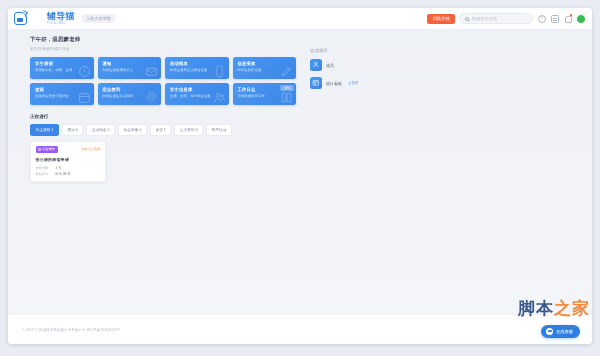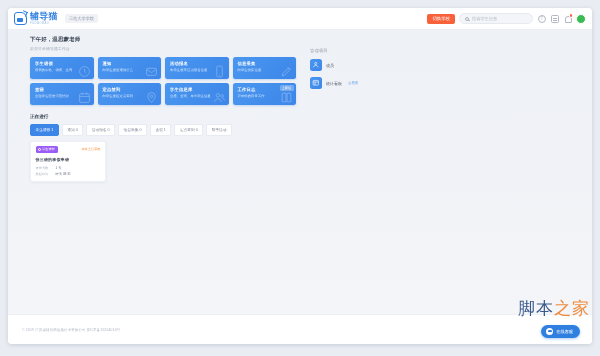--- a/index.html
+++ b/index.html
@@ -33,21 +33,21 @@
     height: 22px;
     background: #ffffff;
     border-bottom: 1px solid #eceff4;
     display: flex;
     align-items: center;
     padding: 0 6px;
     flex: none;
     position: relative;
     z-index: 5;
   }
-  .logo-wrap { display: flex; align-items: center; gap: 3px; }
+  .logo-wrap { display: flex; align-items: center; gap: 20px; }
   .logo-mark {
     width: 13px; height: 13px;
     border: 1.4px solid #2f7fe0;
     border-radius: 3px 6px 3px 3px;
     position: relative;
     flex: none;
   }
   .logo-mark::before {
     content: "";
     position: absolute; left: 2px; top: 4.5px;
@@ -380,21 +380,21 @@
 
   
   .watermark {
     position: absolute;
     right: 10px; bottom: 38px;
     text-align: center;
     z-index: 30;
     line-height: 1.05;
   }
   .wm-zh {
-    font-size: 17px; font-weight: normal;
+    font-size: 17px; font-weight: bold;
     letter-spacing: 1px;
   }
   .wm-zh .b { color: #3a5a8c; }
   .wm-zh .o { color: #f08a3c; }
   .wm-en {
     font-family: "DejaVu Sans Mono", monospace;
     font-size: 15px; font-weight: bold;
     color: #f08a3c;
     letter-spacing: .5px;
     margin-top: 1px;

